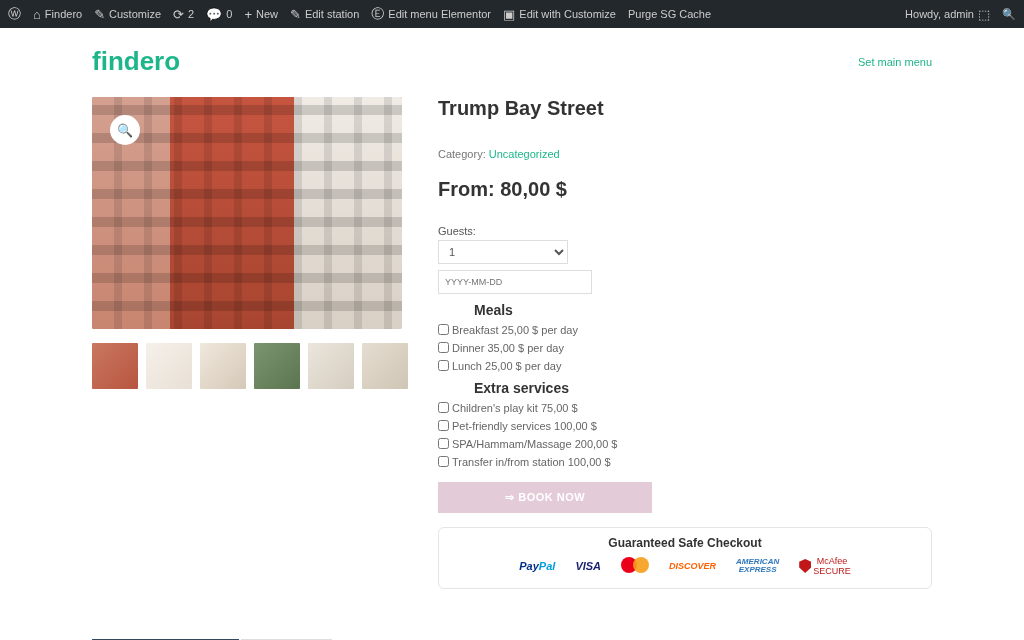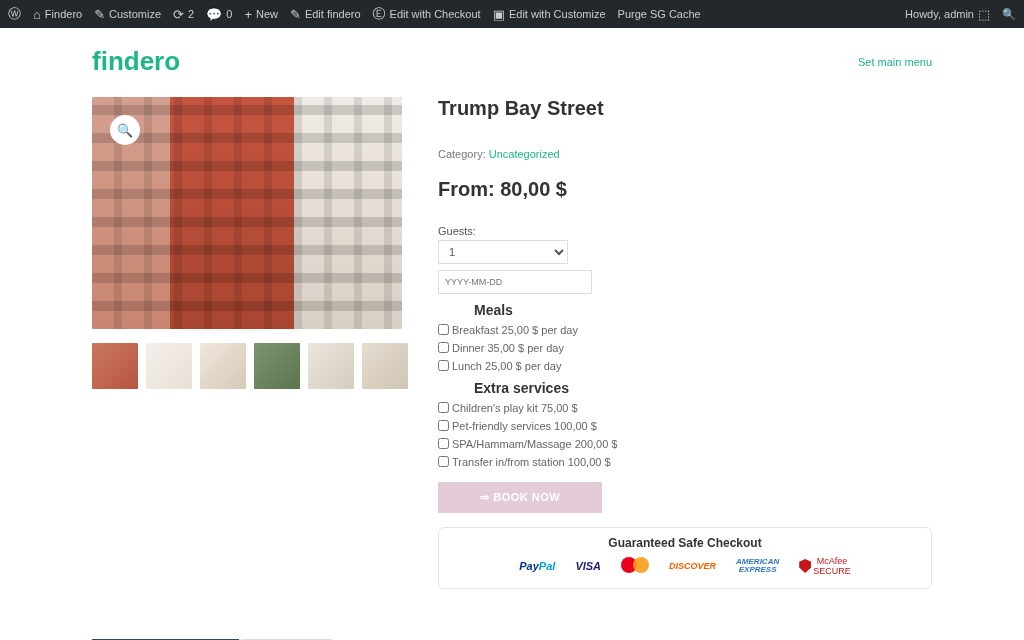--- a/index.html
+++ b/index.html
@@ -44,21 +44,21 @@
     
     .form-group { margin-bottom: 8px; }
     .form-label { font-size: 11px; color: #555; display: block; margin-bottom: 3px; }
     .guests-select { width: 130px; padding: 4px 6px; border: 1px solid #ddd; font-size: 11px; background: #fff; color: #555; }
     .date-input { width: 154px; padding: 6px; border: 1px solid #ddd; font-size: 9px; color: #aaa; margin-top: 6px; }
     
     .section-title { font-size: 14px; font-weight: bold; margin: 8px 0 6px; color: #333; padding-left: 36px; }
     .check-row { display: flex; align-items: flex-start; gap: 3px; margin-bottom: 6px; font-size: 11px; color: #666; }
     .check-row input { width: 11px; height: 11px; cursor: pointer; }
     
-    .book-btn { background: #e4cbd8; color: #fff; border: none; padding: 9px 42px; font-size: 11px; font-weight: 600; letter-spacing: 0.5px; cursor: pointer; margin-top: 8px; }
+    .book-btn { background: #e4cbd8; color: #fff; border: none; padding: 9px 67px; font-size: 11px; font-weight: 600; letter-spacing: 0.5px; cursor: pointer; margin-top: 8px; }
     
     .checkout-box { border: 1px solid #e5e5e5; border-radius: 6px; padding: 8px 16px 12px; margin-top: 14px; text-align: center; }
     .checkout-title { font-size: 12px; font-weight: 600; color: #333; margin-bottom: 6px; }
     .payment-logos { display: flex; justify-content: center; align-items: center; gap: 20px; flex-wrap: wrap; }
     .pay-logo { font-size: 11px; font-weight: bold; font-style: italic; }
     .paypal { color: #003087; }
     .paypal span { color: #009cde; }
     .visa { color: #1a1f71; font-style: italic; }
     .mc { width: 28px; height: 18px; position: relative; }
     .mc::before { content: ''; position: absolute; width: 16px; height: 16px; background: #eb001b; border-radius: 50%; left: 0; }
@@ -96,25 +96,25 @@
     <span class="admin-item">
         <span class="admin-icon">💬</span>
         <span>0</span>
       </span>
     <span class="admin-item">
         <span class="admin-icon">+</span>
         <span>New</span>
       </span>
     <span class="admin-item">
         <span class="admin-icon">✎</span>
-        <span>Edit findero</span>
+        <span>Edit station</span>
       </span>
     <span class="admin-item">
         <span class="admin-icon">Ⓔ</span>
-        <span>Edit with Checkout</span>
+        <span>Edit menu Elementor</span>
       </span>
     <span class="admin-item">
         <span class="admin-icon">▣</span>
         <span>Edit with Customize</span>
       </span>
     <span class="admin-item">
         <span>Purge SG Cache</span>
       </span>
   </div>
   <div class="admin-right">

